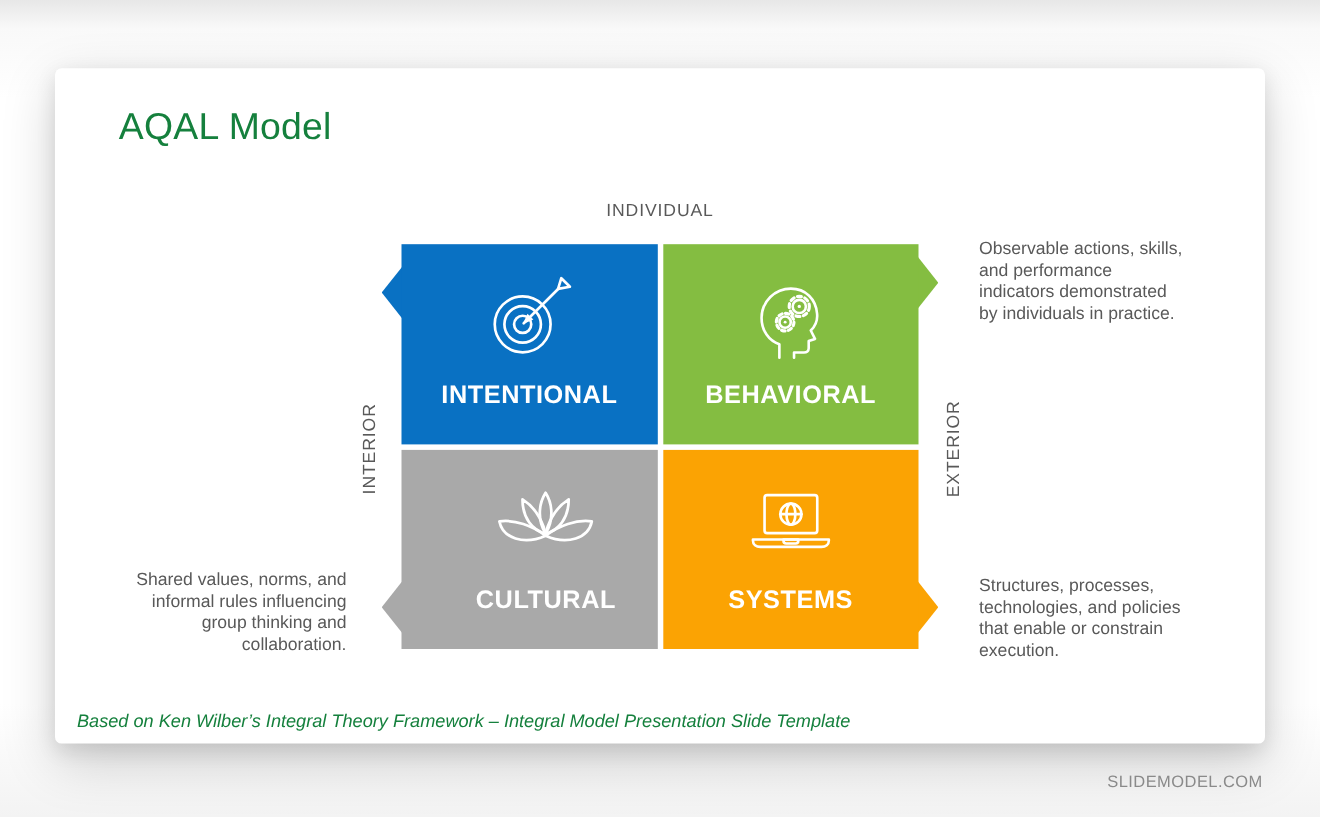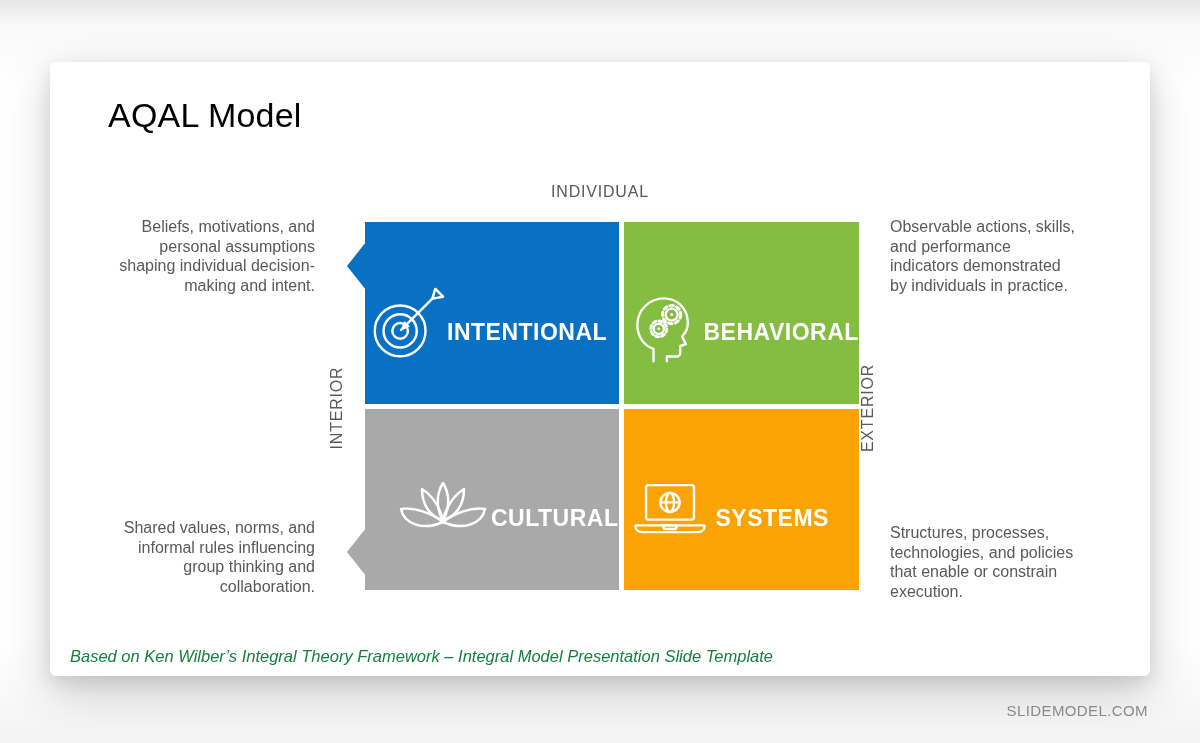--- a/index.html
+++ b/index.html
@@ -9,40 +9,40 @@
     background:linear-gradient(180deg,#e7e7e7 0px,#f9f9f9 26px,#ffffff 90px,#ffffff 640px,#f3f3f3 743px);
   }
   .page{position:relative;width:1200px;height:743px;}
   .card{
     position:absolute;left:50px;top:62px;width:1100px;height:614px;
     background:#ffffff;border-radius:6px;
     box-shadow:0 6px 18px rgba(0,0,0,.10),0 16px 48px rgba(0,0,0,.18);
   }
   .title{
     position:absolute;left:108px;top:96px;margin:0;
-    font-size:34px;font-weight:400;color:#000000;letter-spacing:.2px;
+    font-size:34px;font-weight:400;color:#15803d;letter-spacing:.2px;
   }
   .subtitle{
     position:absolute;left:108px;top:150px;
     font-size:21px;font-style:italic;color:#161616;
   }
   .axis{
     position:absolute;color:#595959;font-size:16px;letter-spacing:.8px;
     text-align:center;
   }
   .axis-top{left:365px;top:183px;width:470px;}
   .axis-bottom{left:365px;top:609px;width:470px;}
   .axis-left{left:287px;top:399px;width:100px;transform:rotate(-90deg);}
   .axis-right{left:818px;top:399px;width:100px;transform:rotate(-90deg);}
   .grid{
     position:absolute;left:365px;top:222px;width:470px;height:368px;
     display:grid;grid-template-columns:1fr 1fr;grid-template-rows:1fr 1fr;gap:5px;
   }
   .quadrant{
-    display:flex;flex-direction:row;align-items:center;padding-top:26px;
+    display:flex;flex-direction:column;align-items:center;padding-top:26px;
     box-sizing:border-box;
   }
   .icon-wrap{height:84px;display:flex;align-items:center;justify-content:center;}
   .q-label{
     margin-top:13px;color:#ffffff;font-weight:700;font-size:23px;letter-spacing:.5px;
   }
   .desc{
     position:absolute;font-size:16px;line-height:1.22;color:#595959;white-space:pre-line;
   }
   .desc-tl{left:85px;top:217px;width:230px;text-align:right;}
@@ -69,24 +69,20 @@
 
 <div class="page">
   <div class="card"></div>
 
   <h1 class="title">AQAL Model</h1>
 
   <div class="axis axis-top">INDIVIDUAL</div>
   <div class="axis axis-left">INTERIOR</div>
   <div class="axis axis-right">EXTERIOR</div>
 
-  <div class="desc desc-tl">Beliefs, motivations, and
-personal assumptions
-shaping individual decision-
-making and intent.</div>
   <div class="desc desc-tr">Observable actions, skills,
 and performance
 indicators demonstrated
 by individuals in practice.</div>
   <div class="desc desc-bl">Shared values, norms, and
 informal rules influencing
 group thinking and
 collaboration.</div>
   <div class="desc desc-br">Structures, processes,
 technologies, and policies

